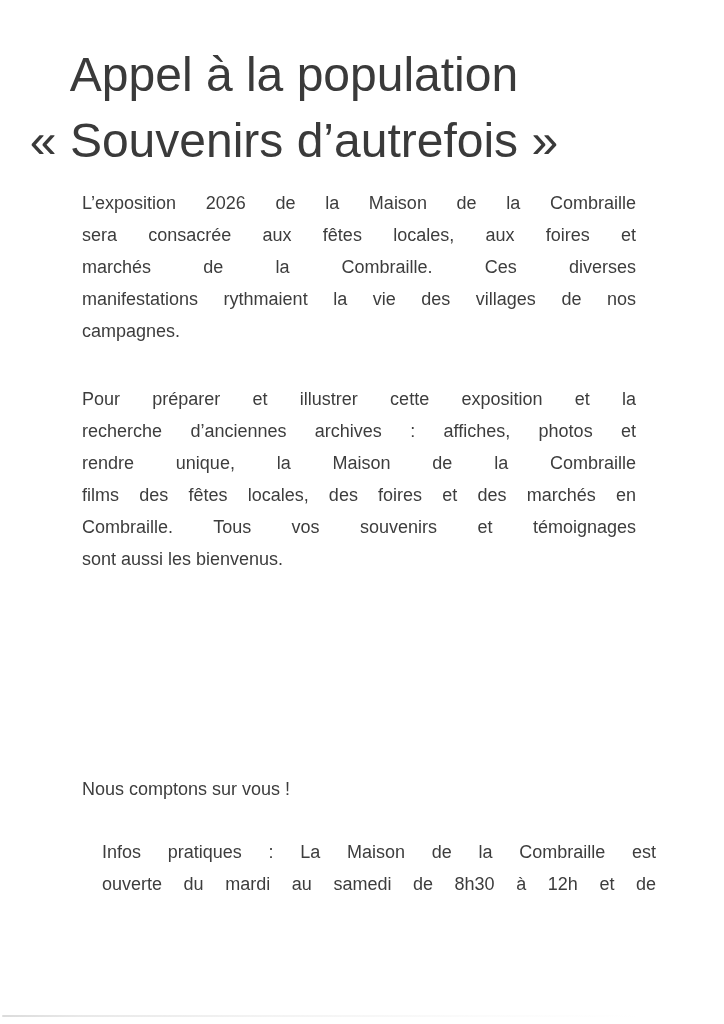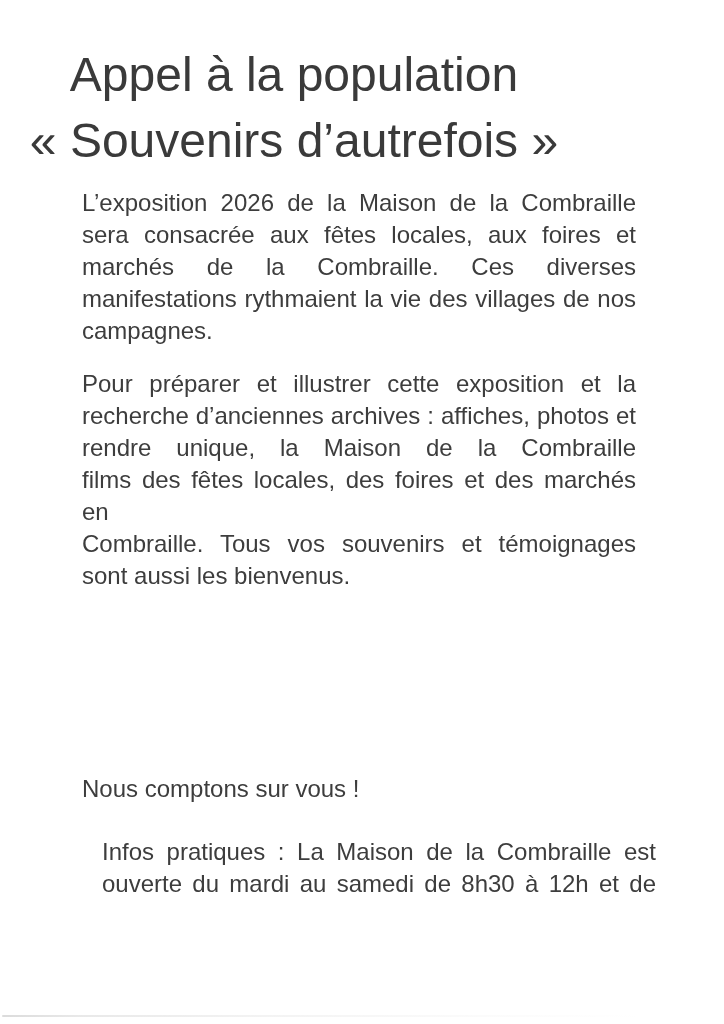--- a/index.html
+++ b/index.html
@@ -25,34 +25,34 @@
     font-size: 48px;
     line-height: 66px;
     font-weight: 400;
     color: #3a3a3a;
     letter-spacing: 0px;
   }
   .paragraph {
     position: absolute;
     left: 82px;
     width: 554px;
-    font-size: 24px;
+    font-size: 18px;
     line-height: 32px;
     color: #3d3d3d;
   }
   .paragraph .line {
     text-align: justify;
     text-align-last: justify;
     white-space: normal;
   }
   .paragraph .line.last {
     text-align-last: left;
   }
   .p1 { top: 187px; }
-  .p2 { top: 368px; }
+  .p2 { top: 383px; }
   .p3 { top: 608px; }
   .p4 { top: 773px; }
   .p5 { top: 836px; margin-left: 20px; }
   .scan-artifact {
     position: absolute;
     top: 1015px;
     left: 2px;
     width: 640px;
     height: 2px;
     background: linear-gradient(to right,

